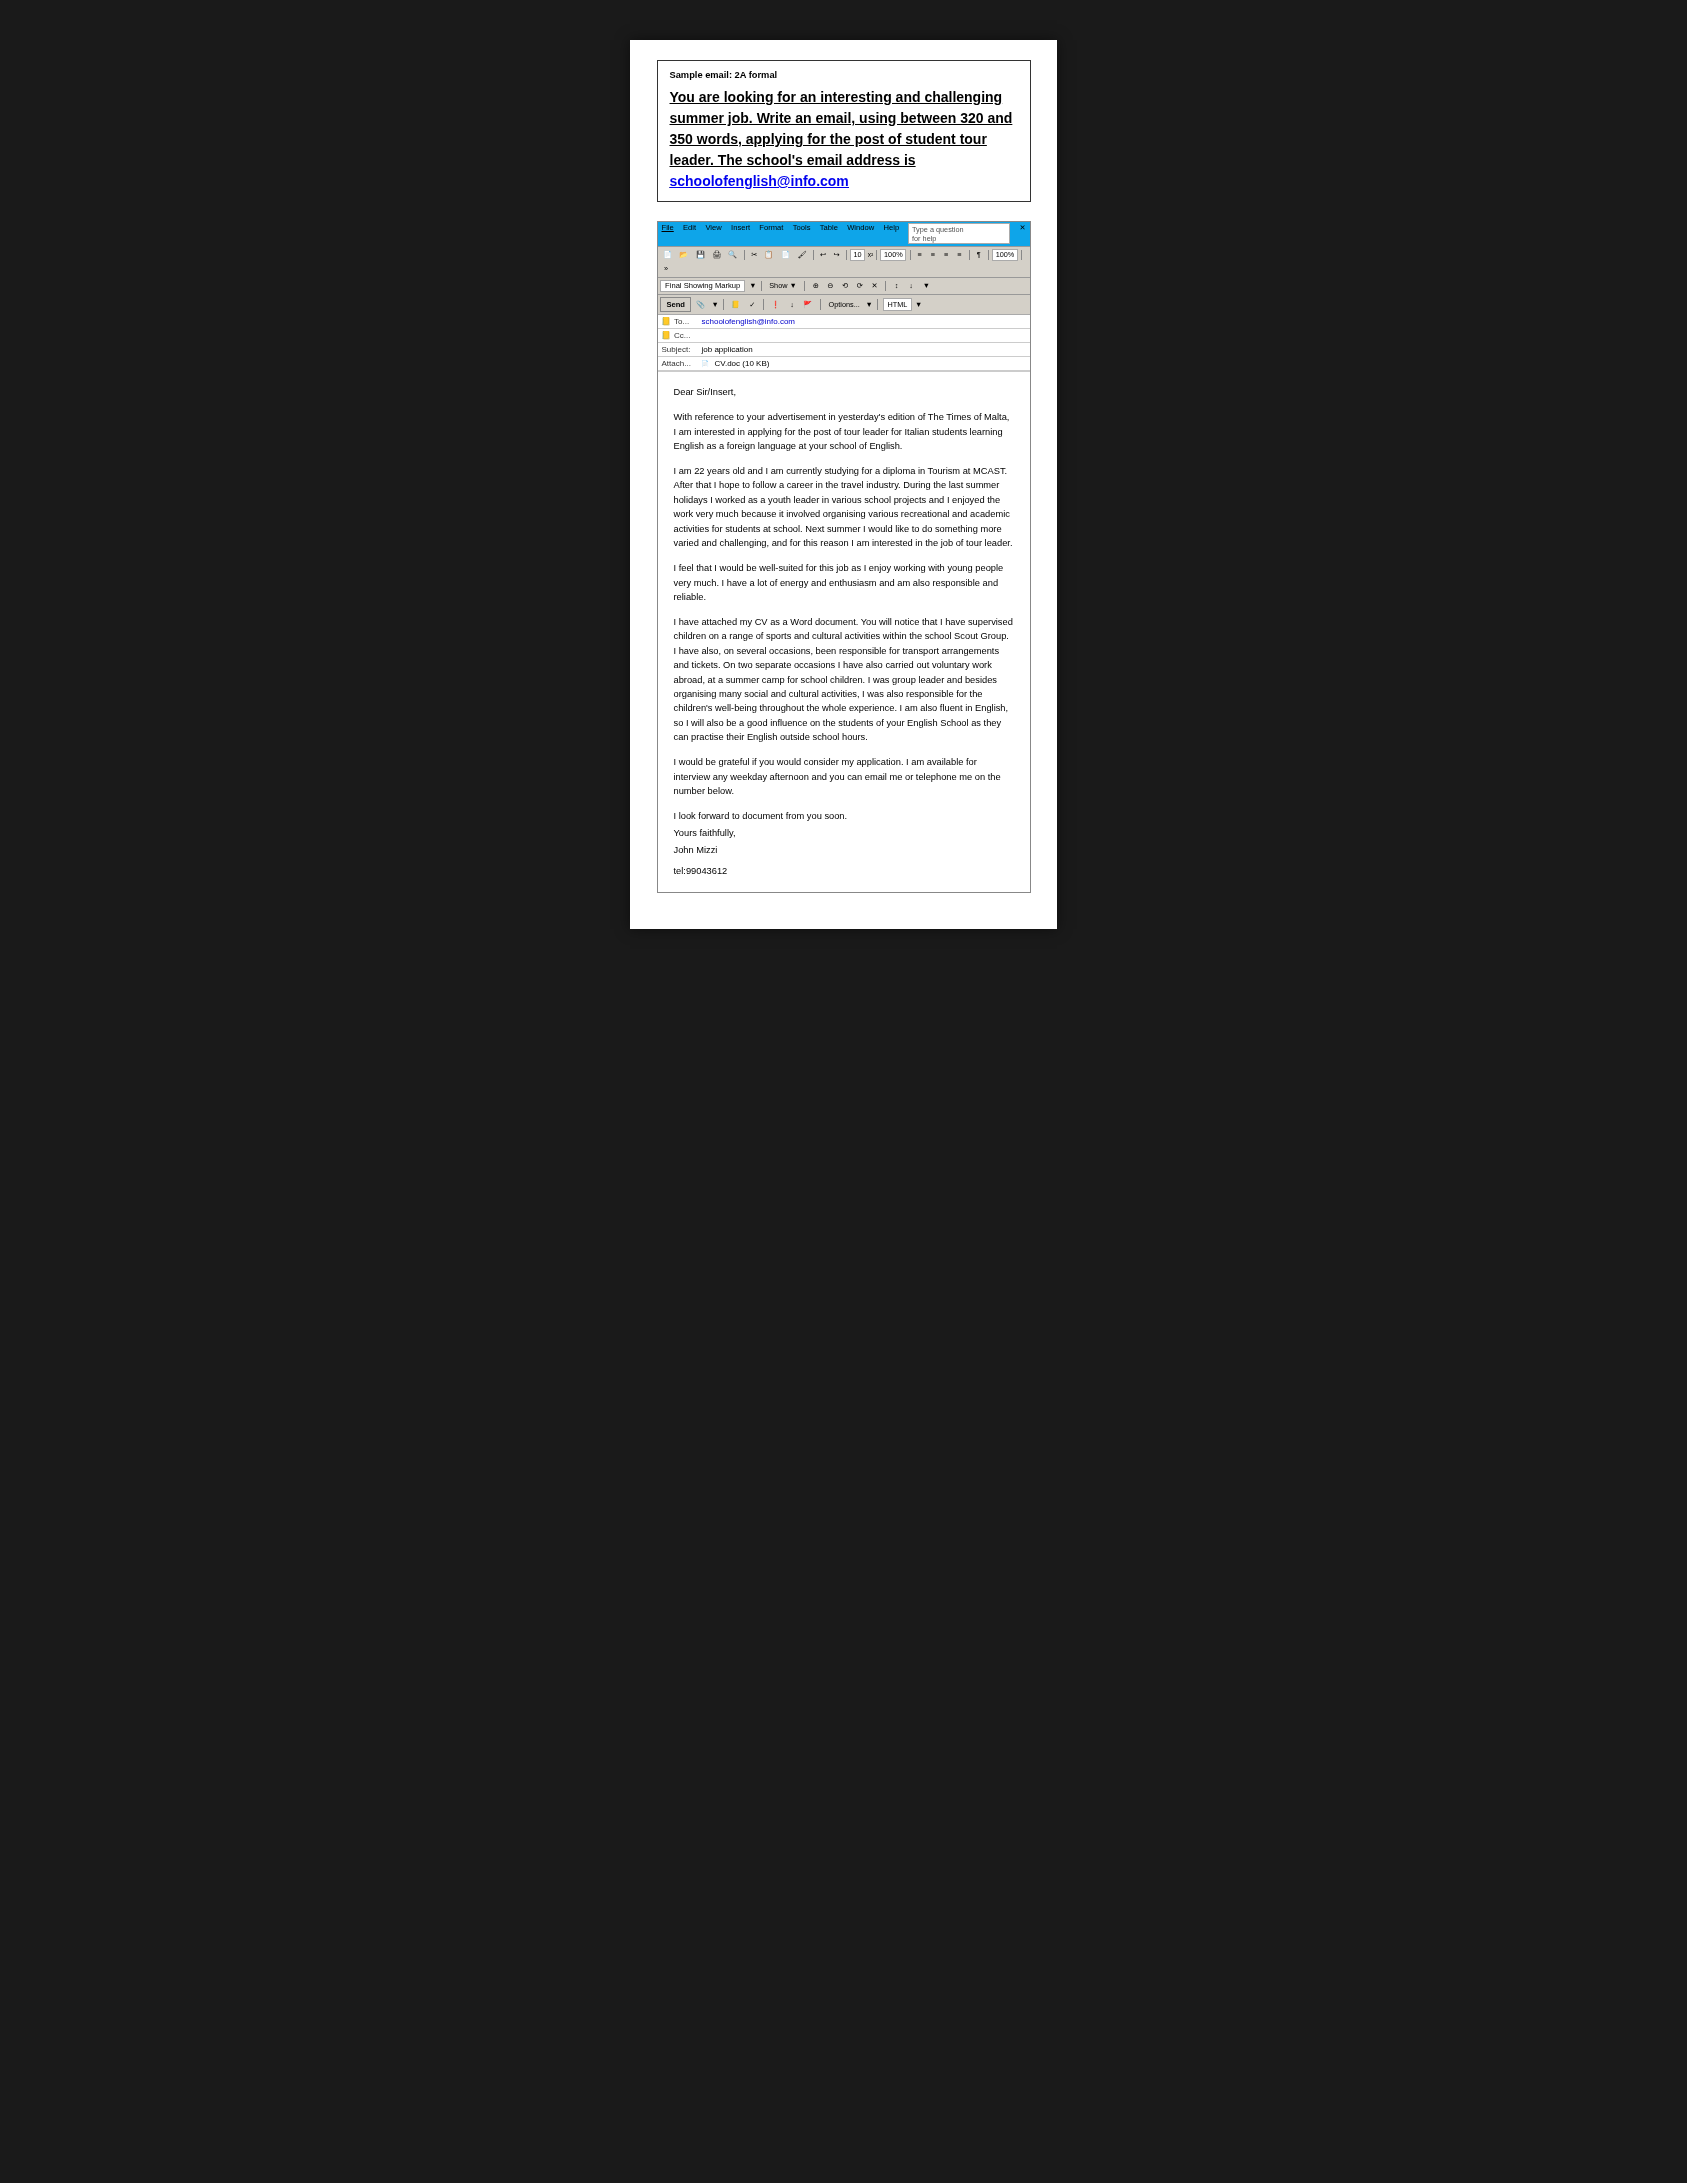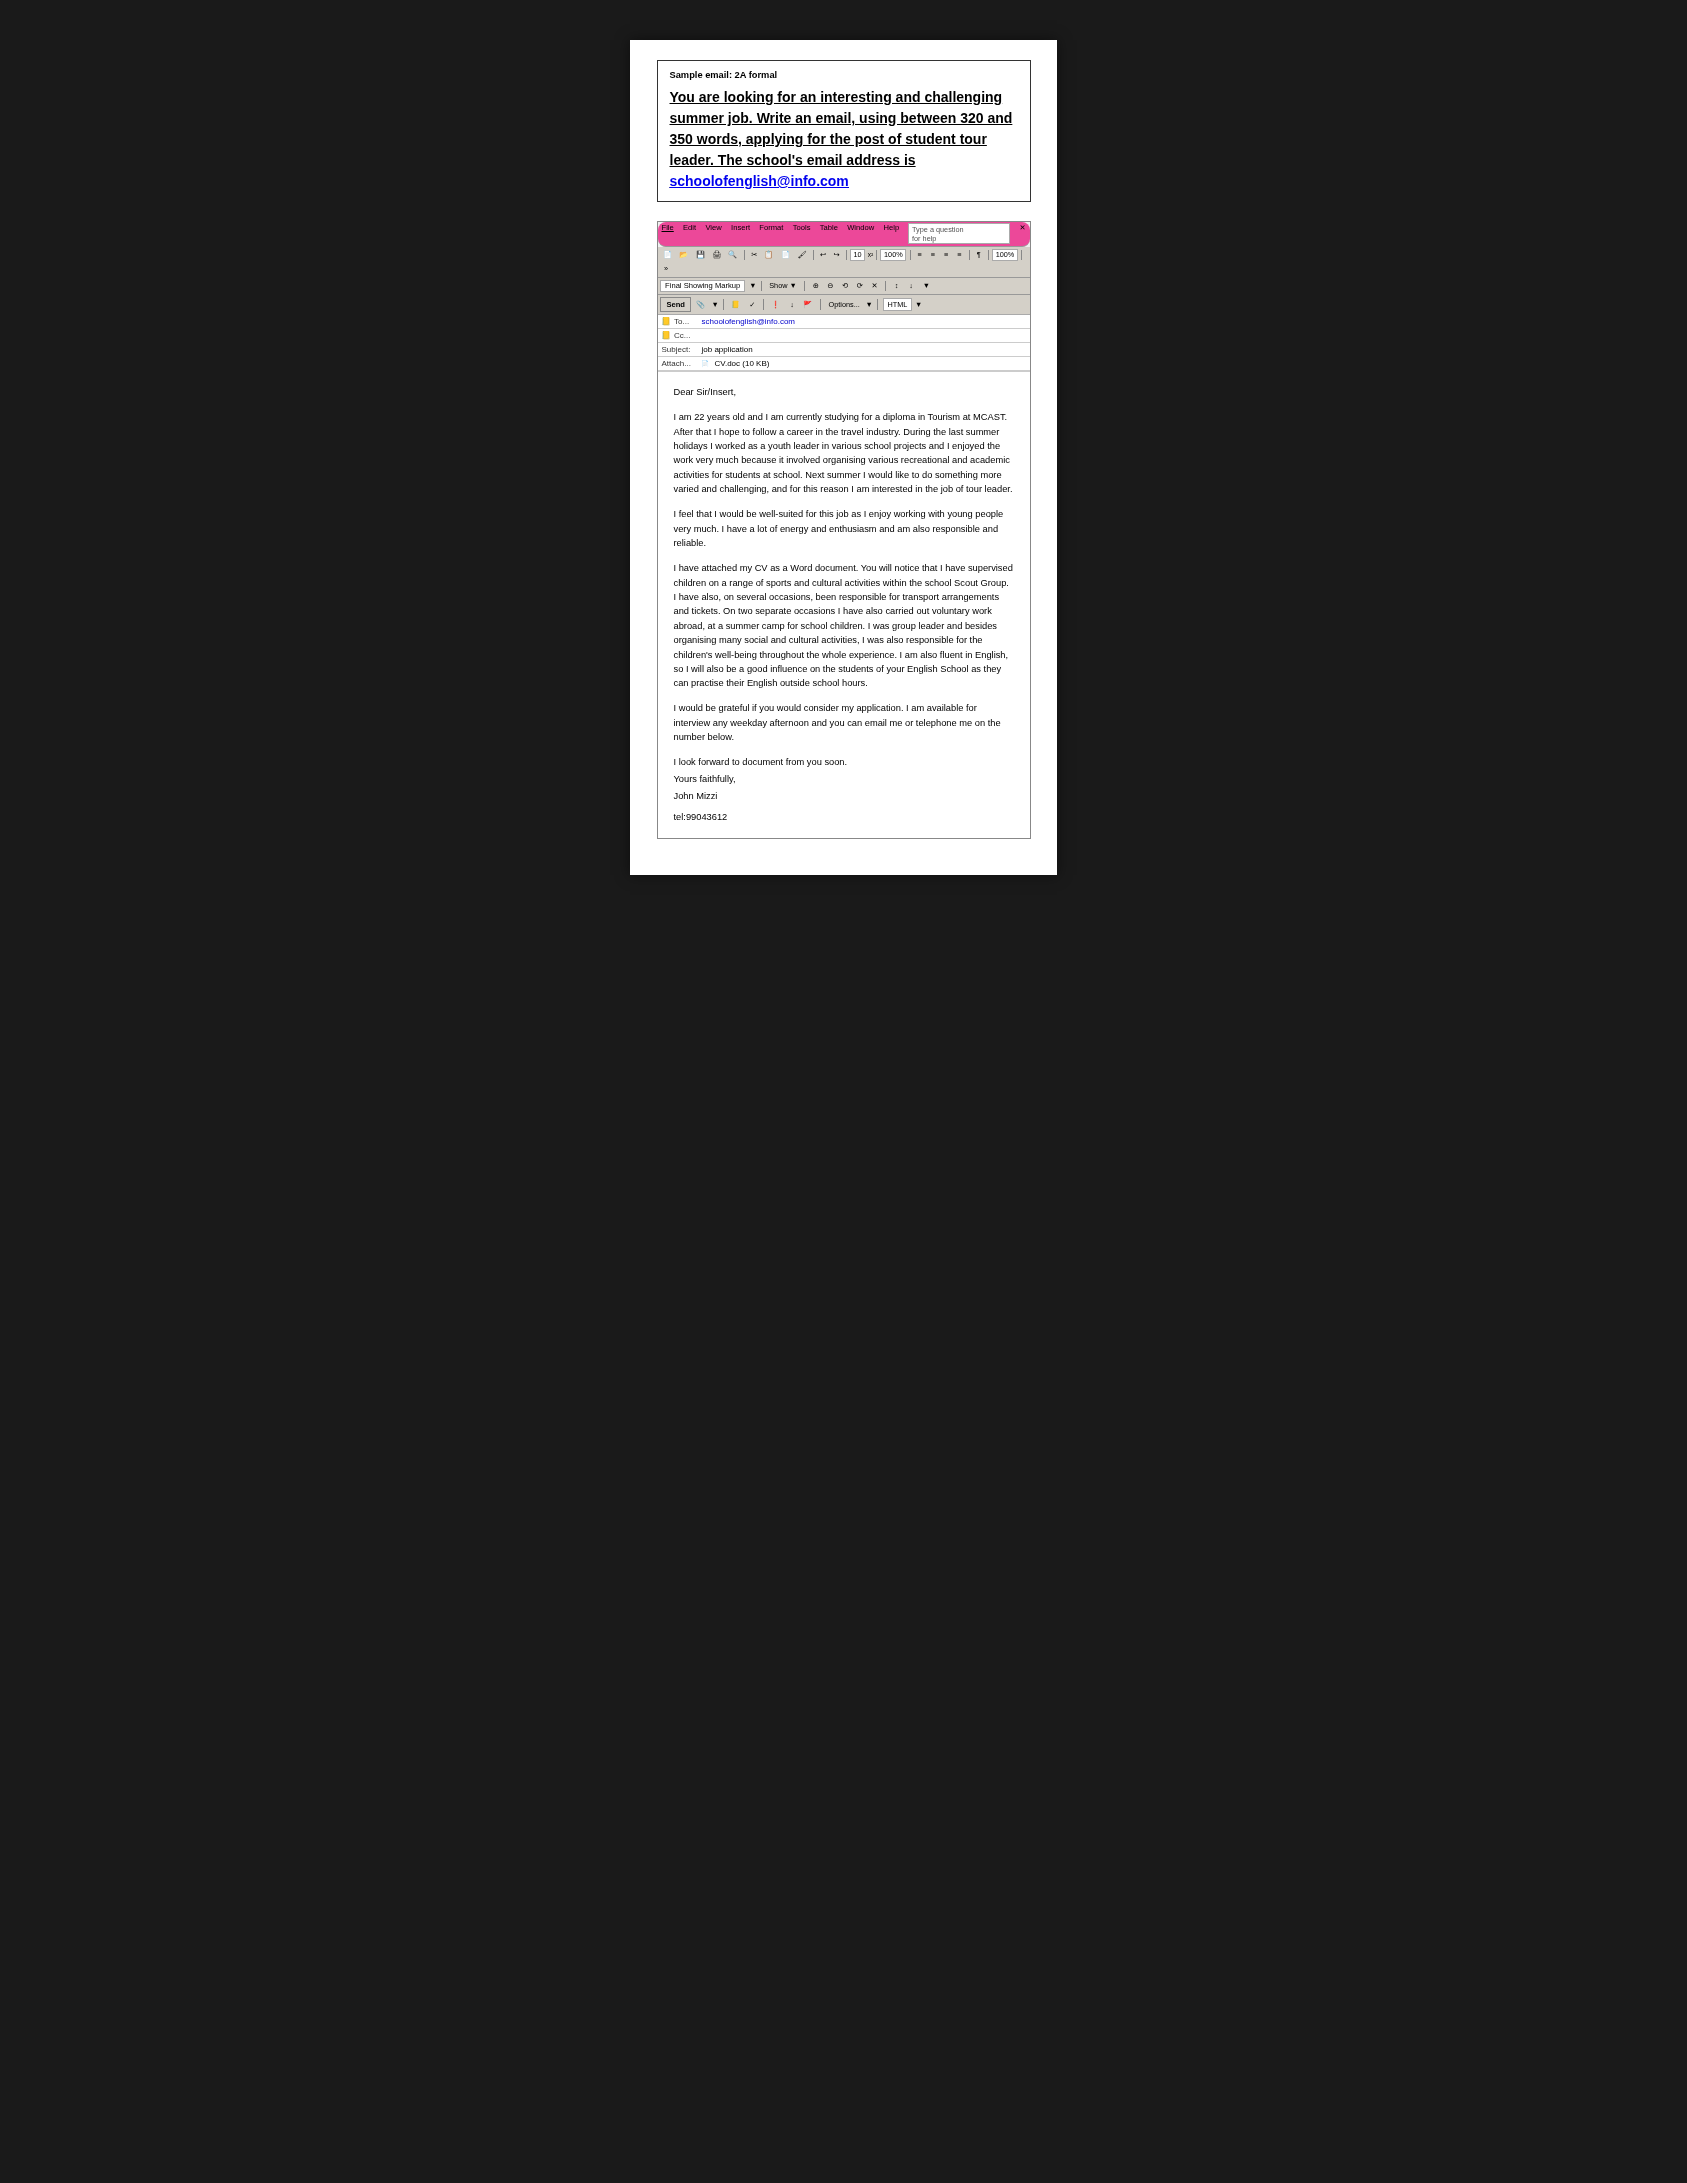--- a/index.html
+++ b/index.html
@@ -43,27 +43,26 @@
     }
 
     
     .email-client {
       border: 0.7px solid #888;
       margin-bottom: 16px;
       font-size: 8px;
       background: #f0f0f0;
     }
     .email-client-menubar {
-      background: #ec4899;
+      background: #0ea5e9;
       padding: 1.3px 4px;
       font-size: 7.6px;
       display: flex;
       gap: 9.3px;
       border-bottom: 0.7px solid #999;
-      border-radius: 8px;
     }
     .email-client-menubar span {
       cursor: default;
     }
     .email-client-menubar span:first-child { text-decoration: underline; }
 
     .toolbar-row {
       background: #d4d0c8;
       padding: 2px 2.6px;
       display: flex;
@@ -286,20 +285,21 @@
         </div>
         <div class="email-field-value plain">
           <span class="attach-icon">📄</span>
           <span>CV.doc (10 KB)</span>
         </div>
       </div>
     </div>
 
     <div class="email-body">
       <p>Dear Sir/Insert,</p>
+      <p>With reference to your advertisement in yesterday's edition of The Times of Malta, I am interested in applying for the post of tour leader for Italian students learning English as a foreign language at your school of English.</p>
       <p>I am 22 years old and I am currently studying for a diploma in Tourism at  MCAST. After that I hope to follow a career in the travel industry. During the last summer holidays I worked as a youth leader in various school projects and I enjoyed the work very much because it involved organising various recreational and academic activities for students at school. Next summer I would like to do something more varied and challenging, and for this reason I am interested in the job of tour leader.</p>
       <p>I feel that I would be well-suited for this job as I enjoy working with young people very much. I have a lot of energy and enthusiasm and am also responsible and reliable.</p>
       <p>I have attached my CV as a Word document. You will notice that I have supervised children on a range of sports and cultural activities within the school Scout Group. I have also, on several occasions, been responsible for transport arrangements and tickets.  On two separate occasions I have also carried out voluntary work abroad, at a summer camp for school children.  I was group leader and besides organising many social and cultural activities, I was also responsible for the children's well-being throughout the whole experience.  I am also fluent in English, so I will also be a good influence on the students of your English School as they can practise their English outside school hours.</p>
       <p>I would be grateful if you would consider my application. I am available for interview any weekday afternoon and you can email me or telephone me on the number below.</p>
       <div class="closing">I look forward to document from you soon.</div>
       <div class="closing">Yours faithfully,</div>
       <div class="closing">John Mizzi</div>
       <div class="tel">tel:99043612</div>
     </div>
 

